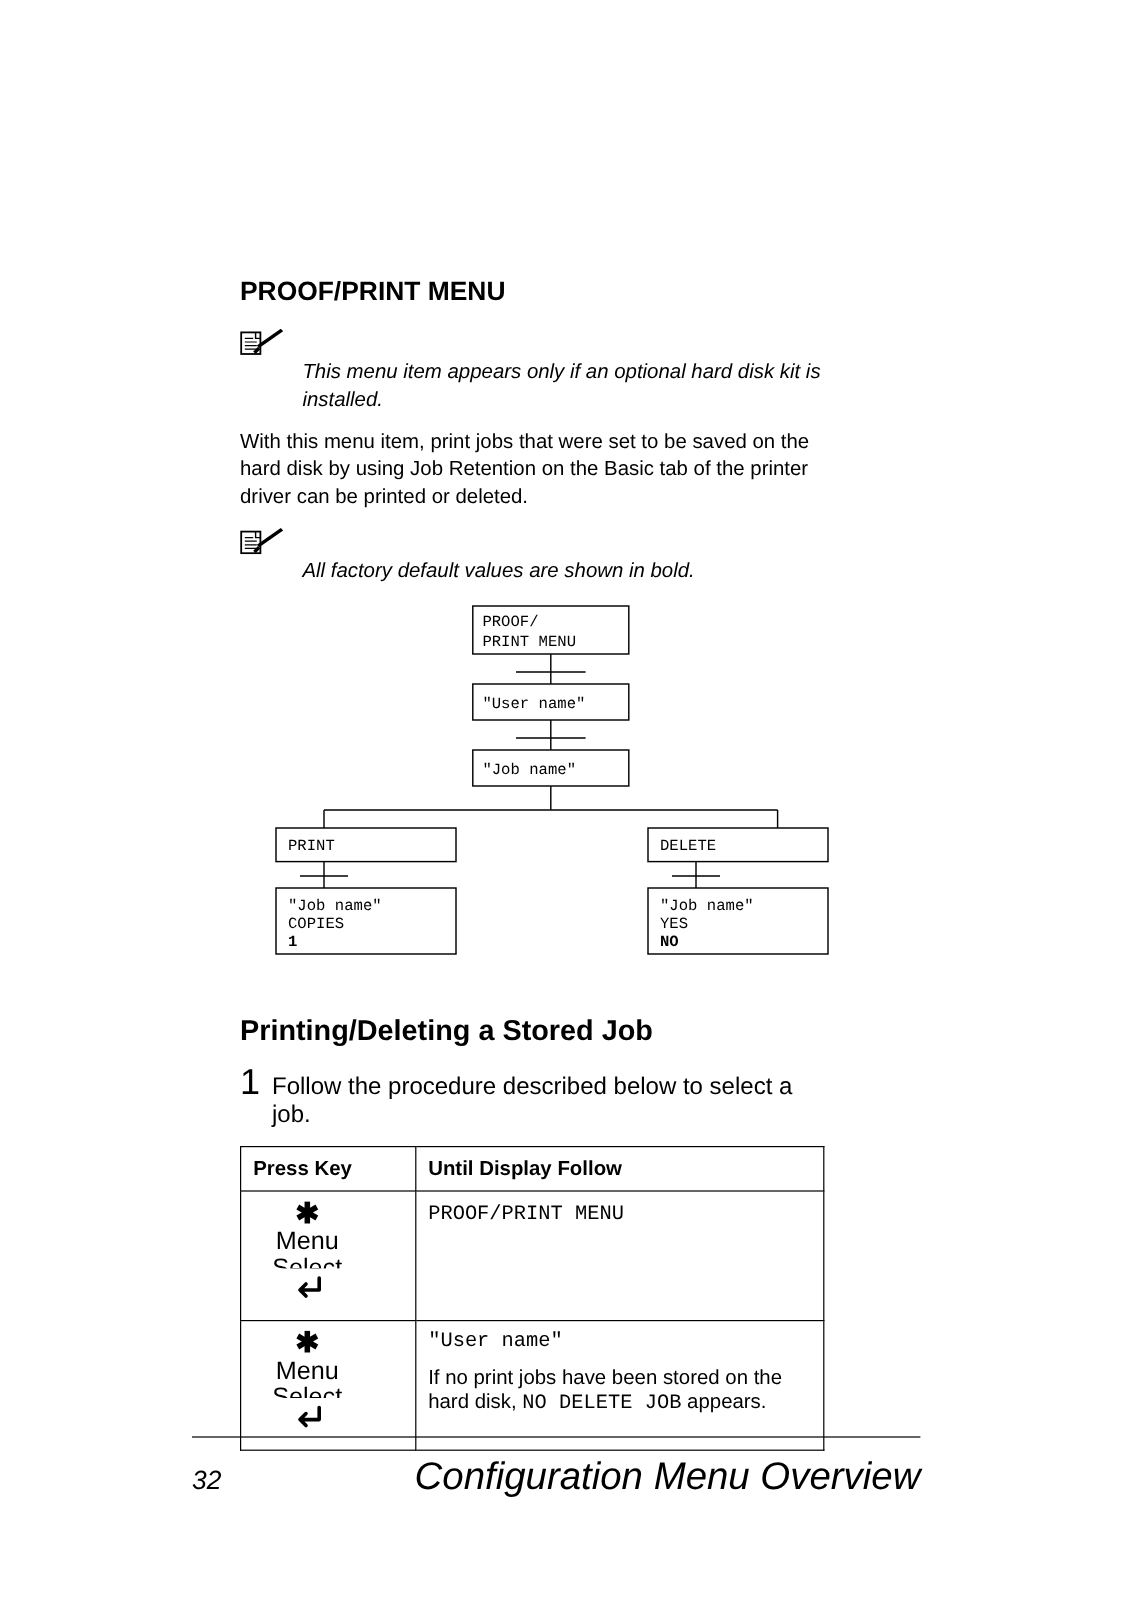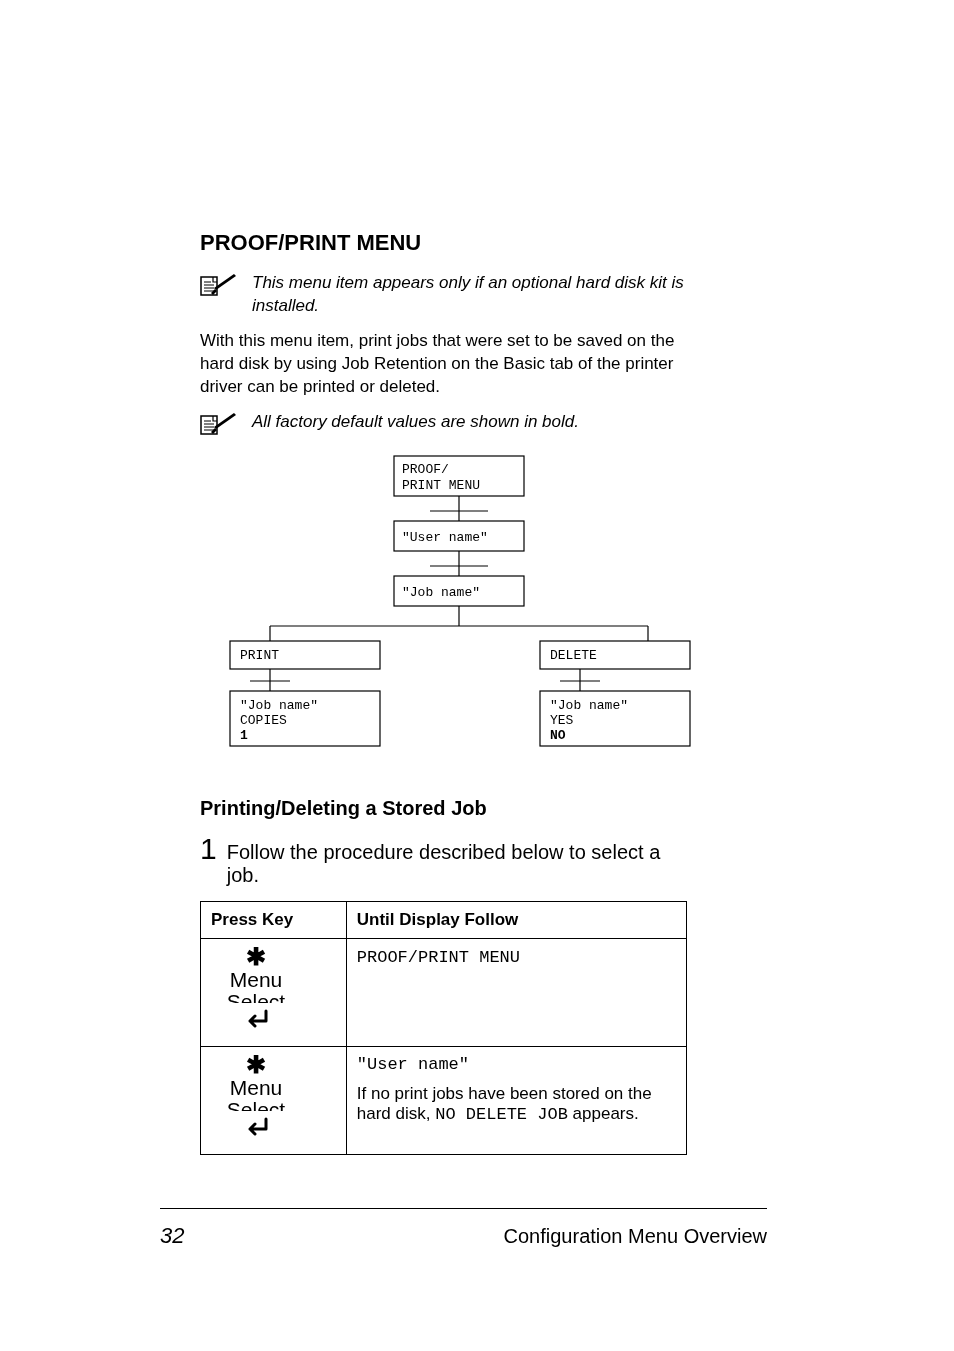--- a/index.html
+++ b/index.html
@@ -35,33 +35,34 @@
   }
   .note-icon {
     flex: 0 0 auto;
     margin-right: 14px;
     margin-top: 2px;
   }
   .note-text {
     font-style: italic;
     font-size: 17px;
     line-height: 1.35;
+    margin-top: 27px;
   }
   .body-text {
     font-size: 17px;
     line-height: 1.35;
     margin-bottom: 12px;
   }
   .diagram {
     display: block;
     margin: 0 auto 28px auto;
   }
   .h2 {
     font-weight: bold;
-    font-size: 20px;
+    font-size: 24px;
     margin-top: 36px;
     margin-bottom: 14px;
   }
   .step-row {
     display: flex;
     align-items: baseline;
     margin-bottom: 14px;
     margin-left: 0;
   }
   .step-num {
@@ -110,21 +111,22 @@
     display: flex;
     justify-content: space-between;
     align-items: baseline;
     padding-left: 40px;
   }
   .page-num {
     font-style: italic;
     font-size: 22px;
   }
   .footer-title {
-    font-size: 20px;
+    font-style: italic;
+    font-size: 32px;
   }
 </style>
 </head>
 <body>
 
 <div class="page">
   <div class="content">
 
     <div class="h1">PROOF/PRINT MENU</div>
 

